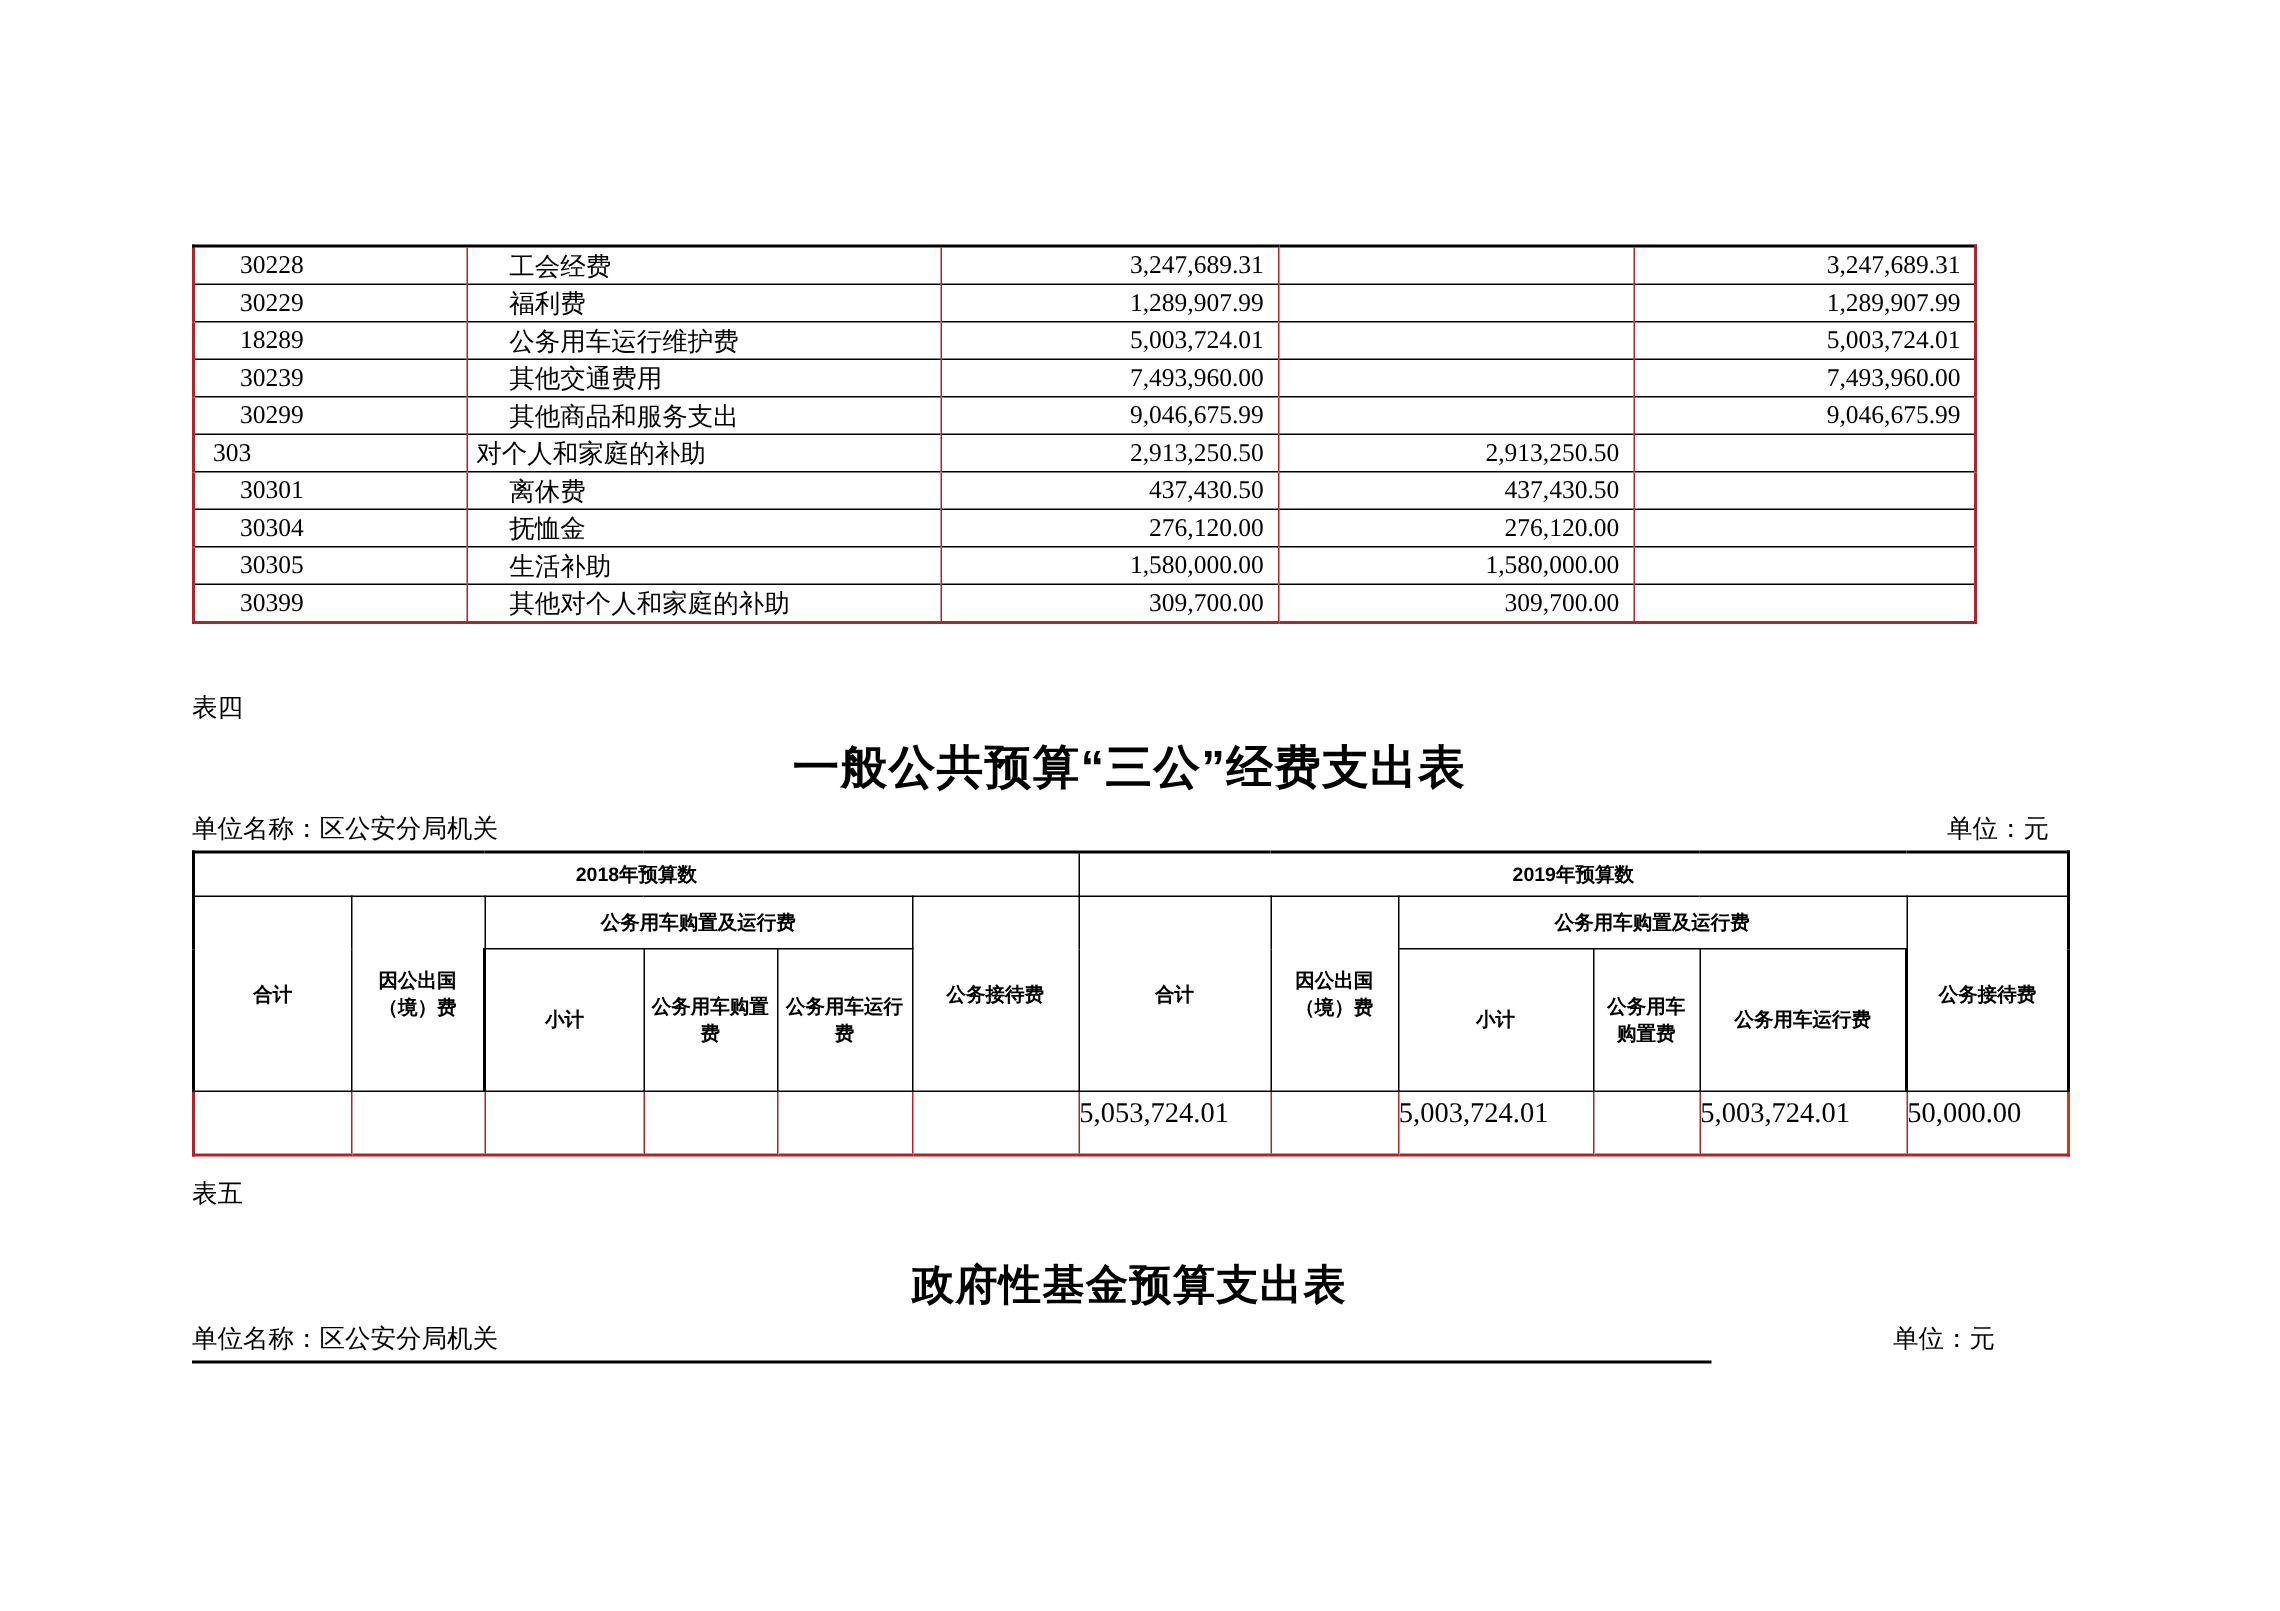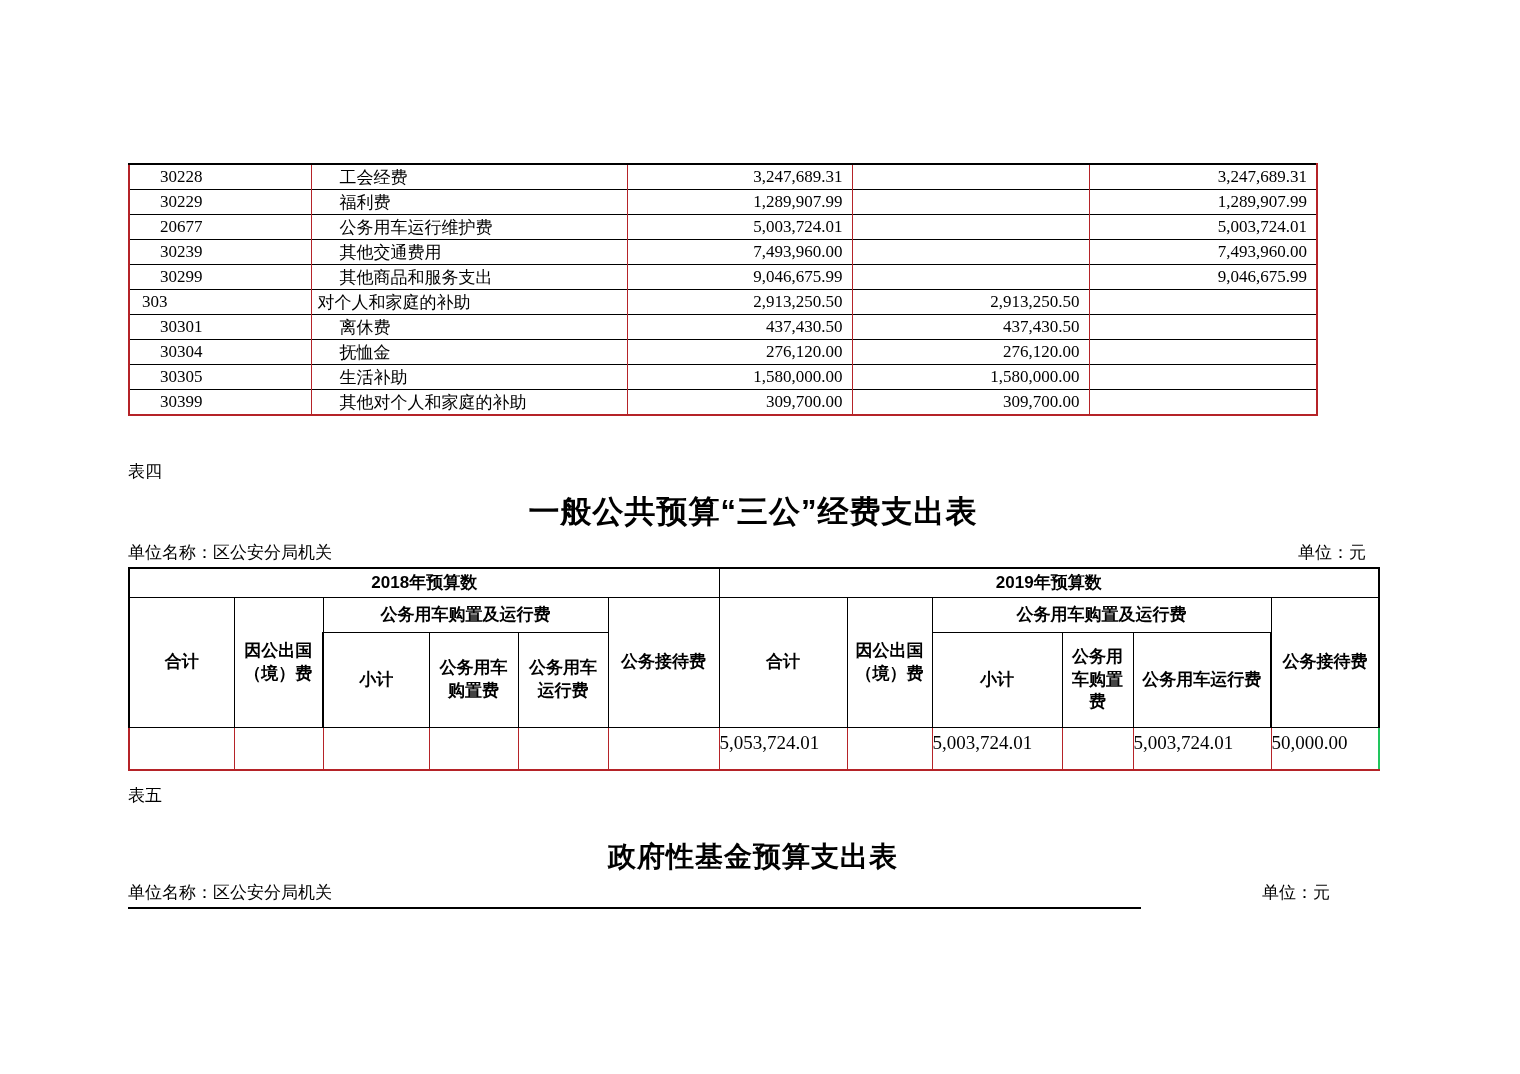--- a/index.html
+++ b/index.html
@@ -68,21 +68,21 @@
     left: 128px;
     top: 567px;
     width: 1250px;
     border-collapse: collapse;
     table-layout: fixed;
   }
   table.sangong th {
     border: 1px solid #000000;
     font-family: "Liberation Sans", "DejaVu Sans", sans-serif;
     font-weight: 700;
-    font-size: 17px;
+    font-size: 13px;
     line-height: 1.35;
     padding: 1px 4px;
     vertical-align: middle;
     text-align: center;
     margin-top: 12px;
   }
   table.sangong tr.yr-row th { height: 26px; }
   table.sangong tr.grp-row th { height: 32px; }
   table.sangong tr.sub-row th { height: 92px; }
   table.sangong tr:first-child th { border-top: 2px solid #000000; }
@@ -91,21 +91,21 @@
   table.sangong tr.data-row td {
     height: 29px;
     font-size: 19px;
     padding: 0 8px 12px 0;
     border: 1px solid #b52328;
     border-top: 1px solid #000000;
     white-space: nowrap;
     overflow: hidden;
   }
   table.sangong tr.data-row td:first-child { border-left: 2px solid #b52328; }
-  table.sangong tr.data-row td:last-child  { border-right: 2px solid #22c55e; }
+  table.sangong tr.data-row td:last-child  { border-right: 2px solid #c2410c; }
   table.sangong tr.data-row td { border-bottom: 2px solid #b52328; }
 
   
   .rule-line {
     position: absolute;
     left: 128px;
     top: 907px;
     width: 1013px;
     border-top: 2px solid #000000;
   }
@@ -132,21 +132,21 @@
           <td class="num">3,247,689.31</td>
         </tr>
         <tr>
           <td class="code lv2">30229</td>
           <td class="name lv2">福利费</td>
           <td class="num">1,289,907.99</td>
           <td class="num"></td>
           <td class="num">1,289,907.99</td>
         </tr>
         <tr>
-          <td class="code lv2">20677</td>
+          <td class="code lv2">18289</td>
           <td class="name lv2">公务用车运行维护费</td>
           <td class="num">5,003,724.01</td>
           <td class="num"></td>
           <td class="num">5,003,724.01</td>
         </tr>
         <tr>
           <td class="code lv2">30239</td>
           <td class="name lv2">其他交通费用</td>
           <td class="num">7,493,960.00</td>
           <td class="num"></td>

